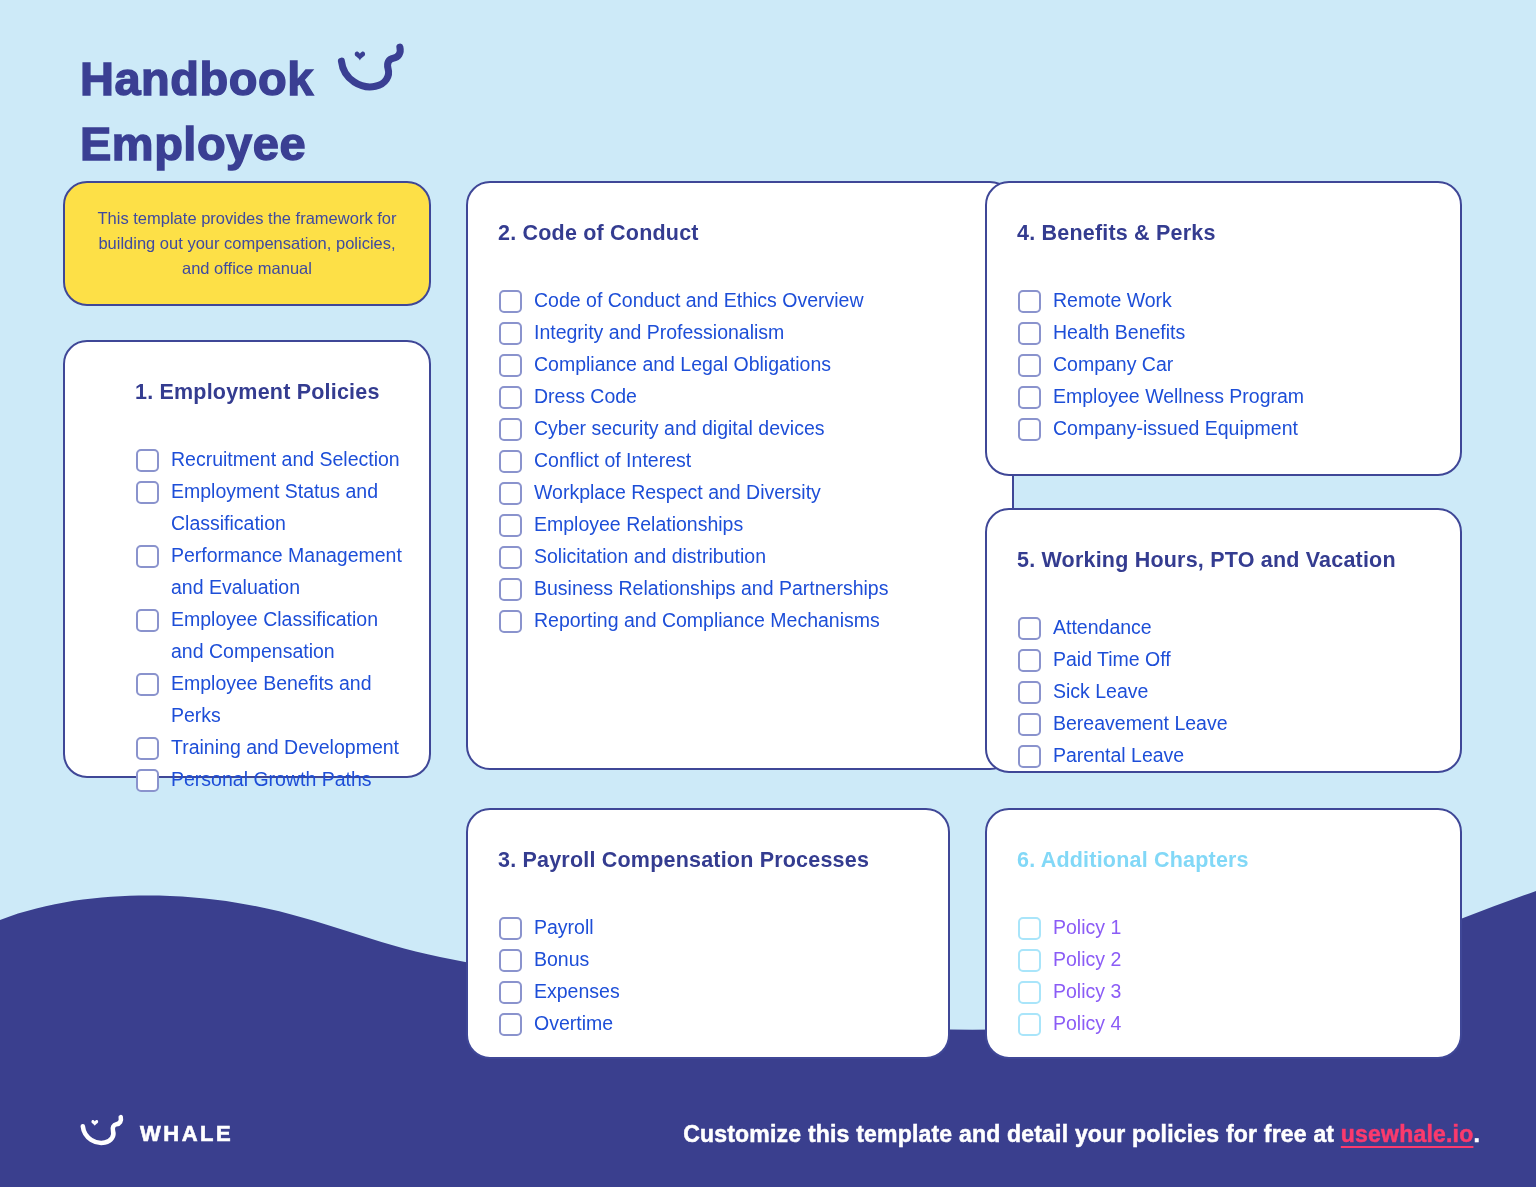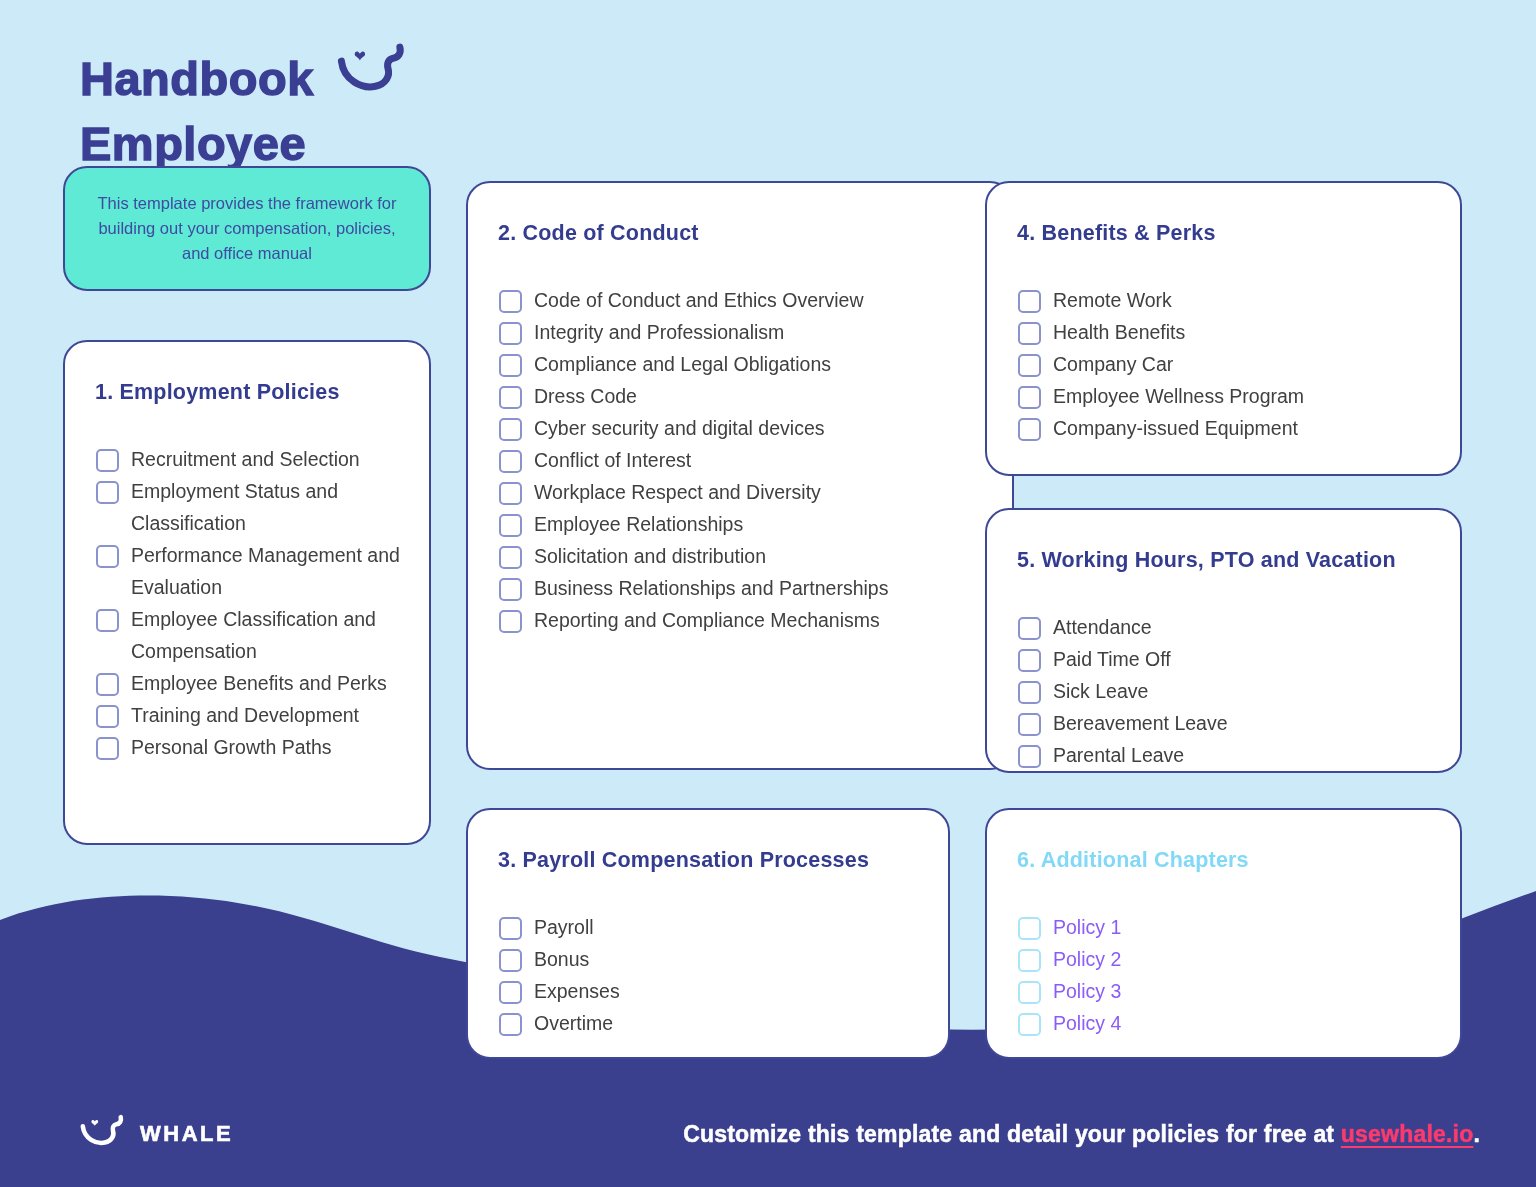--- a/index.html
+++ b/index.html
@@ -23,22 +23,22 @@
   .title-line .whale{margin-left:20px;margin-top:-4px;}
   
   .card{
     position:absolute;z-index:2;
     background:#ffffff;
     border:2px solid #3f4797;
     border-radius:24px;
     box-sizing:border-box;
   }
   .intro-card{
-    left:63px;top:166px;width:368px;height:125px;
-    background:#5eead4;
+    left:63px;top:181px;width:368px;height:125px;
+    background:#fde047;
     display:flex;align-items:center;justify-content:center;
     text-align:center;
   }
   .intro-card .intro-text{
     color:#3f4aa0;font-size:16.5px;line-height:1.5;
   }
   
   .card h2{
     margin:0;padding:38px 30px 0 30px;
     font-size:21.5px;font-weight:bold;color:#343c90;
@@ -52,24 +52,24 @@
   }
   .checkbox{
     flex:0 0 auto;
     width:19px;height:19px;
     border:2px solid #8a93cd;
     border-radius:5px;
     margin:6px 12px 0 0;
     background:#fff;
   }
   .label{
-    font-size:19.5px;line-height:32px;color:#404040;
+    font-size:19.5px;line-height:32px;color:#1d4ed8;
     max-width:365px;
   }
-  .card1{left:63px;top:340px;width:368px;height:505px;}
+  .card1{left:63px;top:340px;width:368px;height:438px;padding-left:40px;}
   .card1 .label{max-width:280px;}
   .card2{left:466px;top:181px;width:548px;height:589px;}
   .card2 .label{max-width:368px;}
   .card3{left:466px;top:808px;width:484px;height:251px;}
   .card4{left:985px;top:181px;width:477px;height:295px;}
   .card5{left:985px;top:508px;width:477px;height:265px;}
   .card6{left:985px;top:808px;width:477px;height:251px;}
   
   .card.muted h2{color:#82d8f7;}
   .card.muted .label{color:#8b5cf6;}

